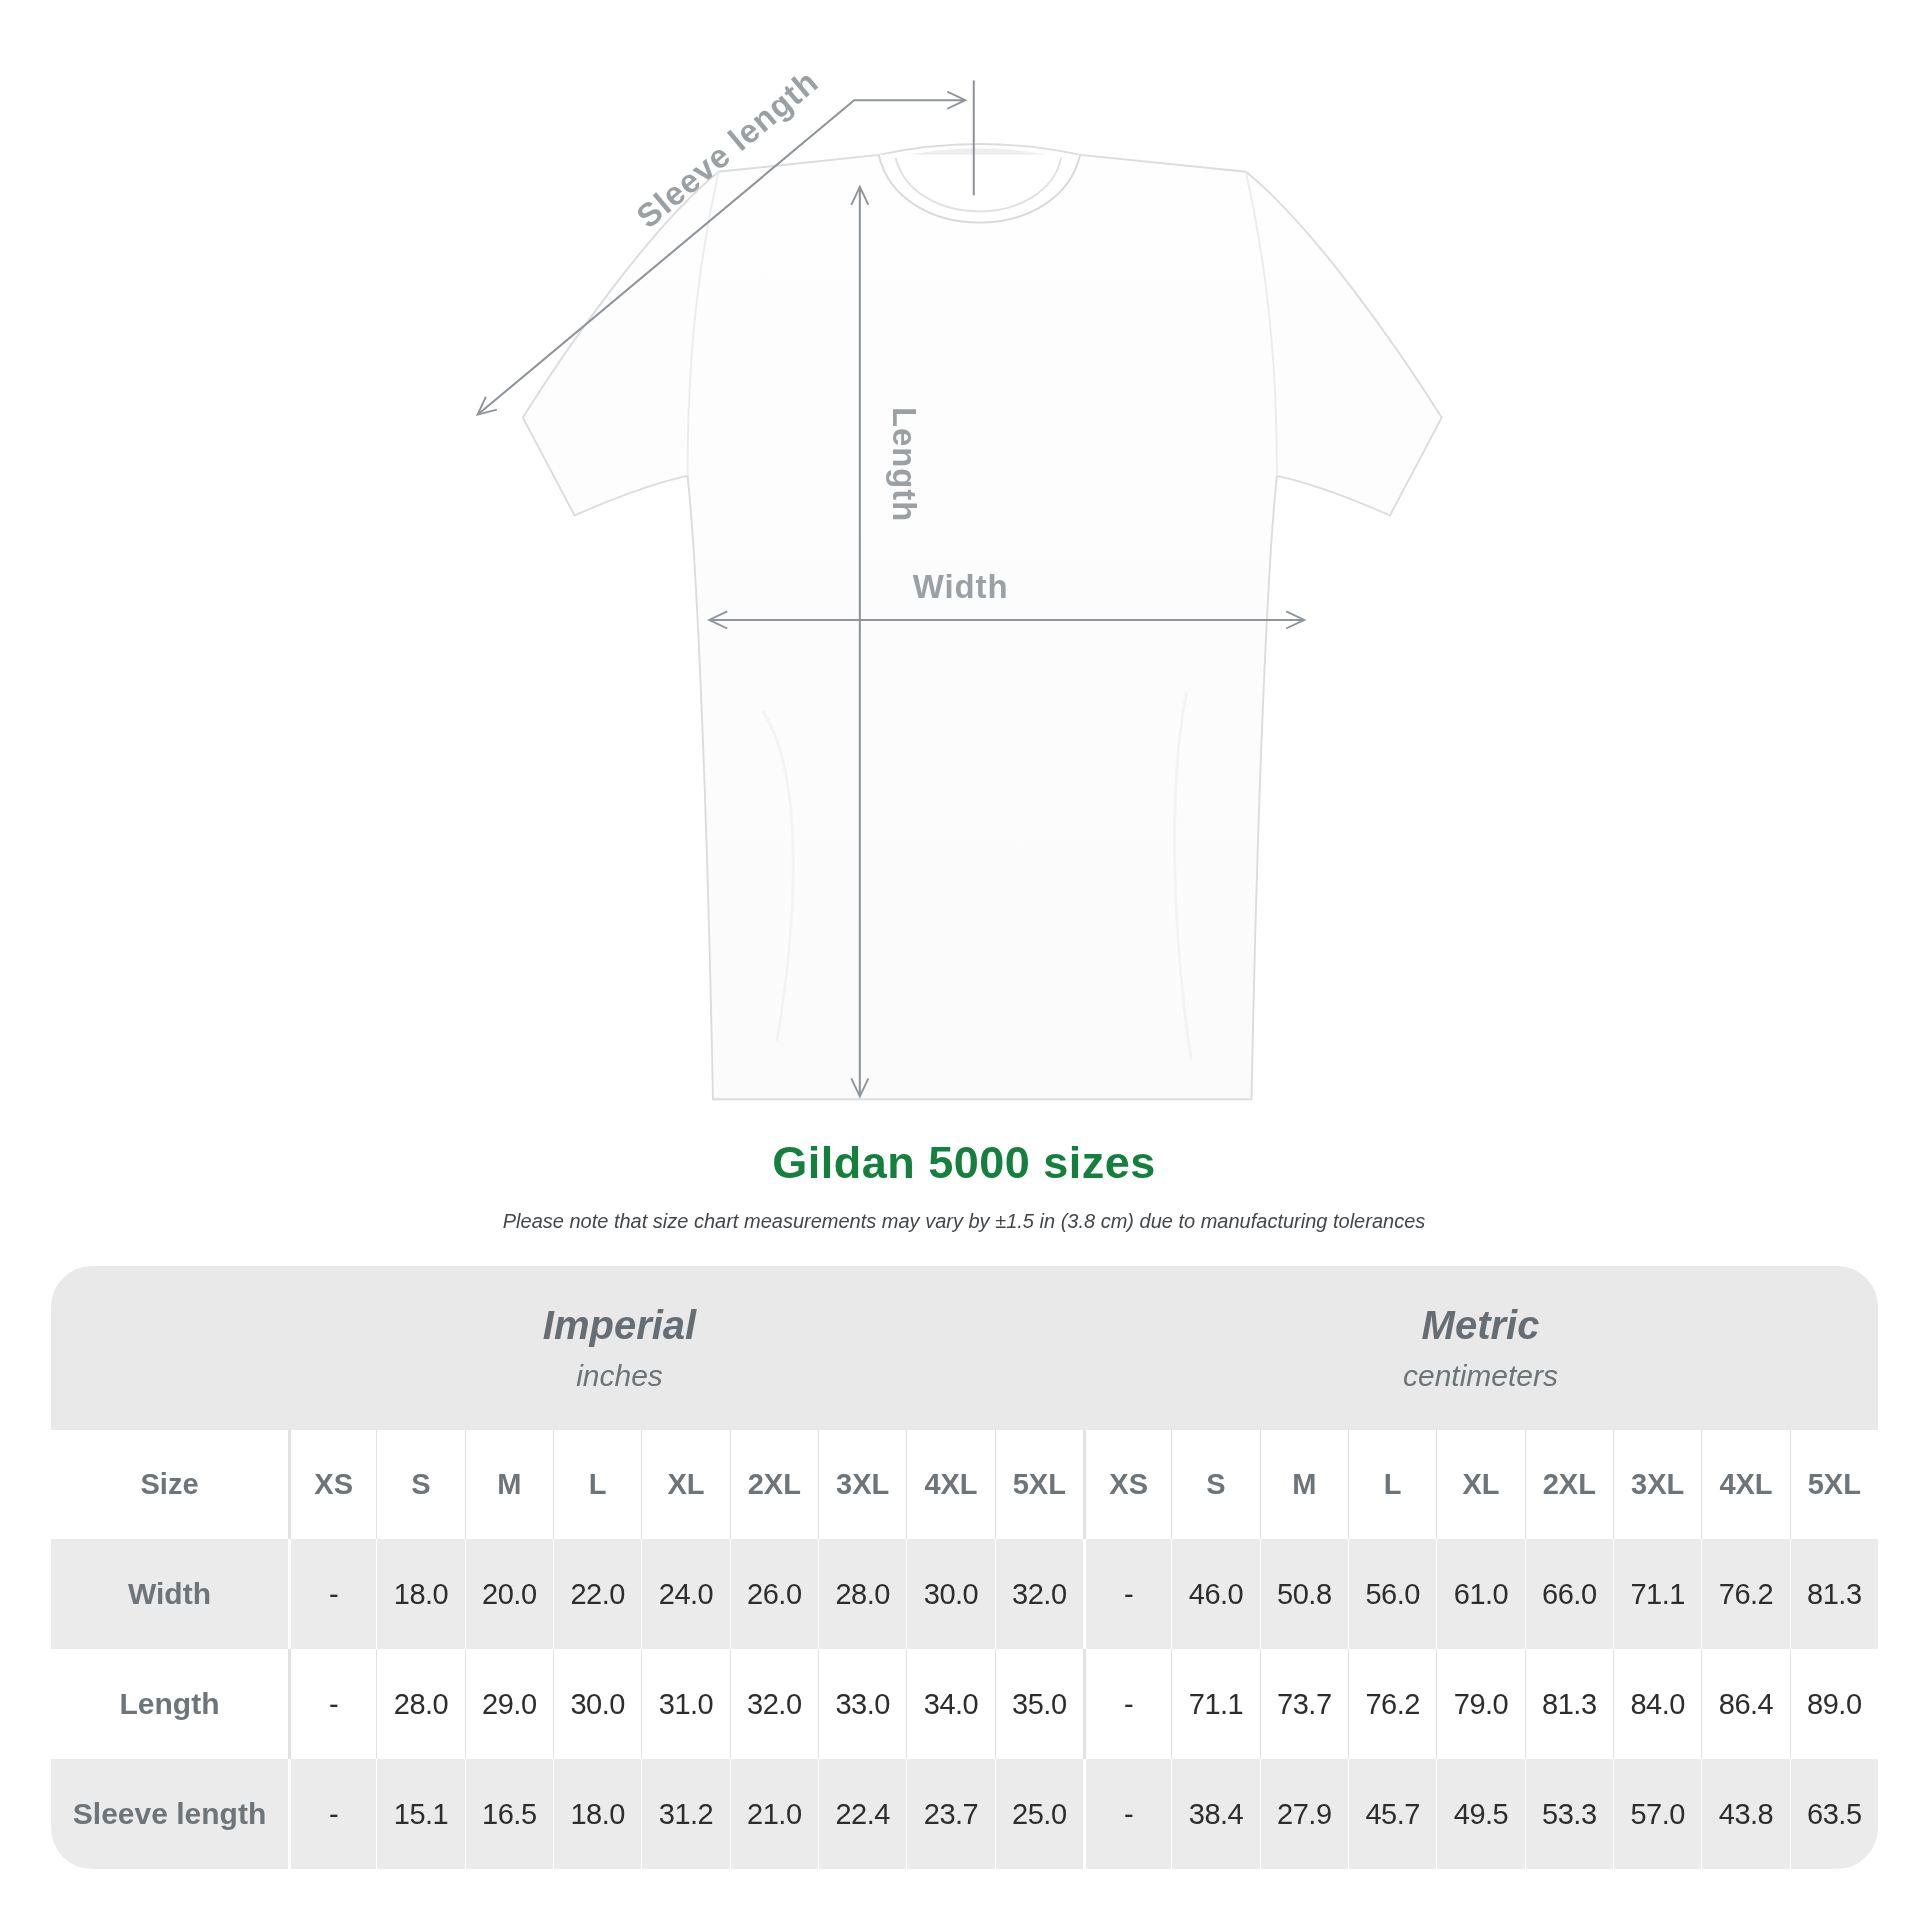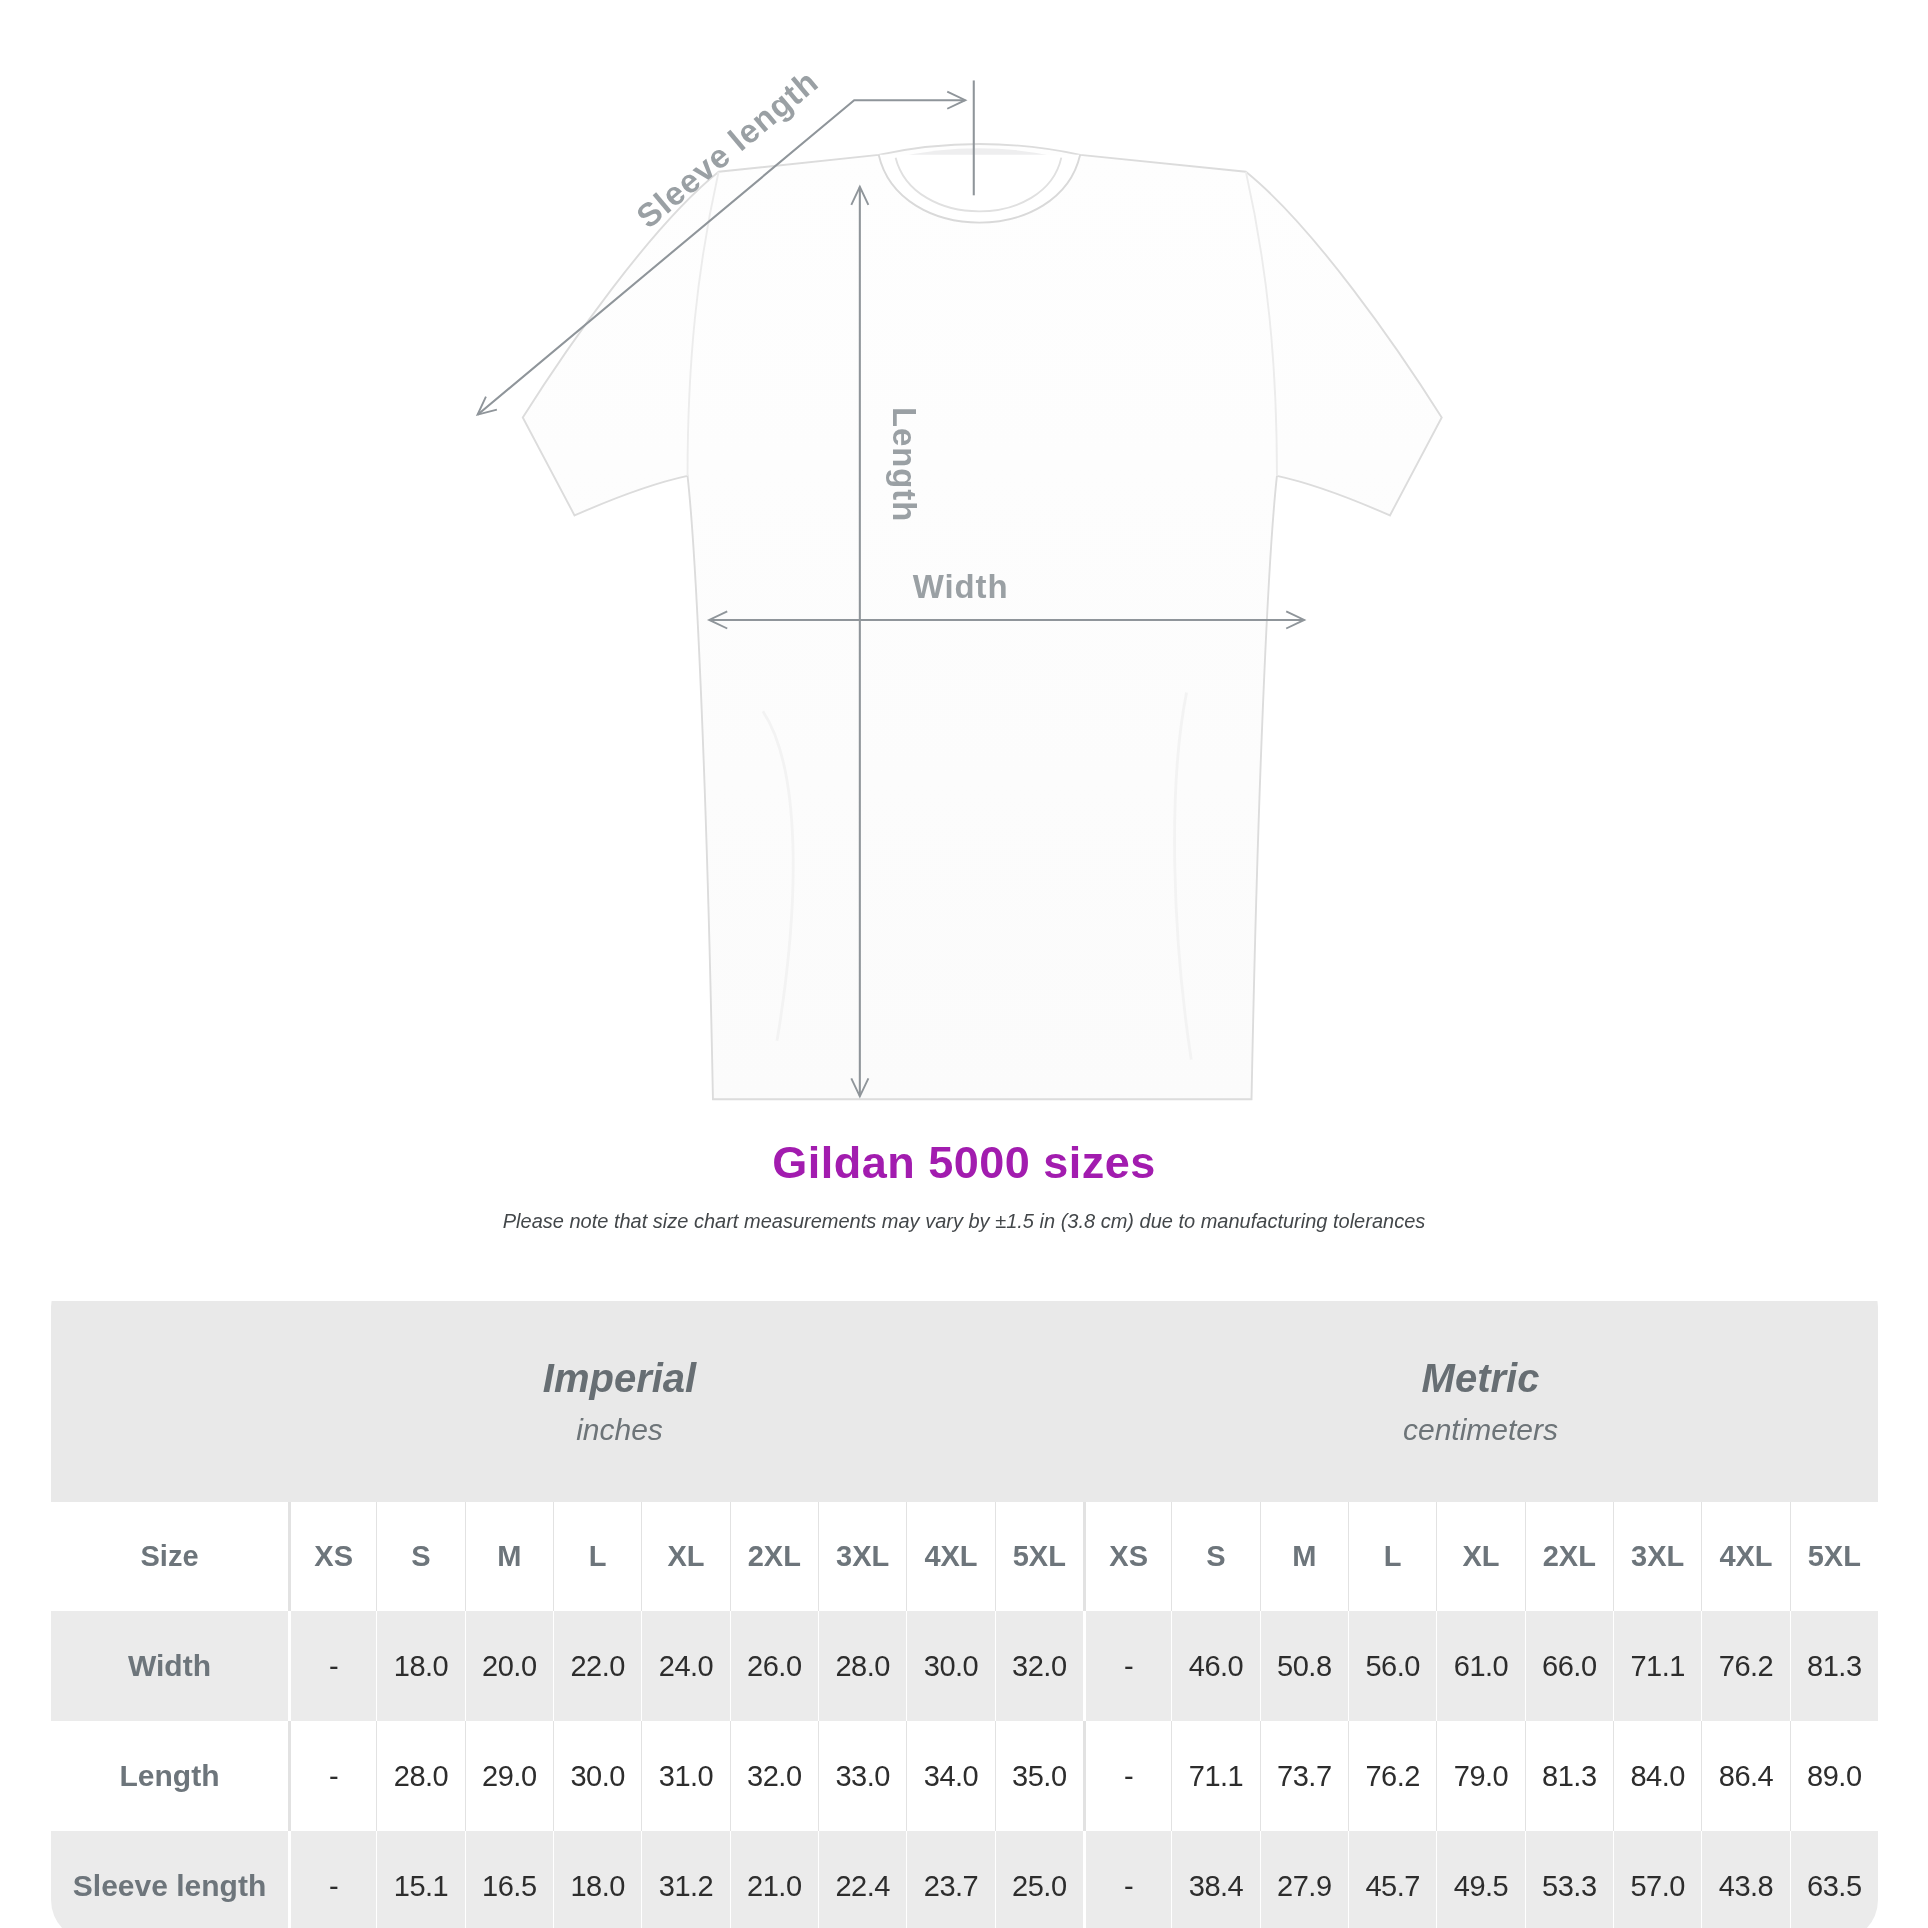--- a/index.html
+++ b/index.html
@@ -6,33 +6,33 @@
   body{
     width:1928px;height:1928px;position:relative;background:#ffffff;
     font-family:"Liberation Sans", sans-serif;overflow:hidden;
   }
   
   .shirt-wrap{position:absolute;left:358px;top:52px;width:1224px;height:1102px;}
   .measure-label{font-weight:bold;font-size:35px;fill:#9aa0a4;letter-spacing:1px;}
   
   .page-title{
     position:absolute;top:1137px;left:0;width:100%;text-align:center;
-    font-size:45px;font-weight:bold;color:#a21caf;letter-spacing:0.5px;
+    font-size:45px;font-weight:bold;color:#15803d;letter-spacing:0.5px;
   }
   .page-subtitle{
     position:absolute;top:1210px;left:0;width:100%;text-align:center;
     font-size:20px;font-style:italic;color:#43474a;
   }
   
   .size-table{
     position:absolute;left:51px;top:1266px;width:1827px;
     border-radius:41px;overflow:hidden;
   }
   .trow{display:grid;grid-template-columns:237px repeat(18,1fr);}
-  .row-band{height:201px;margin-top:35px;}
+  .row-band{height:164px;}
   .row-sizes{height:109px;background:#ffffff;text-align:right;}
   .row-g{height:110px;background:#ebebeb;}
   .row-w{height:110px;background:#ffffff;}
   .cell{display:flex;align-items:center;justify-content:center;}
   .band-cell{background:#e9e9e9;display:flex;flex-direction:column;align-items:center;justify-content:center;gap:11.3px;}
   .band-left{grid-column:1 / span 10;padding-left:105px;}
   .band-right{grid-column:11 / span 9;}
   .unit-name{font-size:40px;font-weight:bold;font-style:italic;color:#676e73;}
   .unit-sub{font-size:30px;font-style:italic;color:#6d7478;}
   .hdr{font-size:29px;font-weight:bold;color:#6d757b;}

